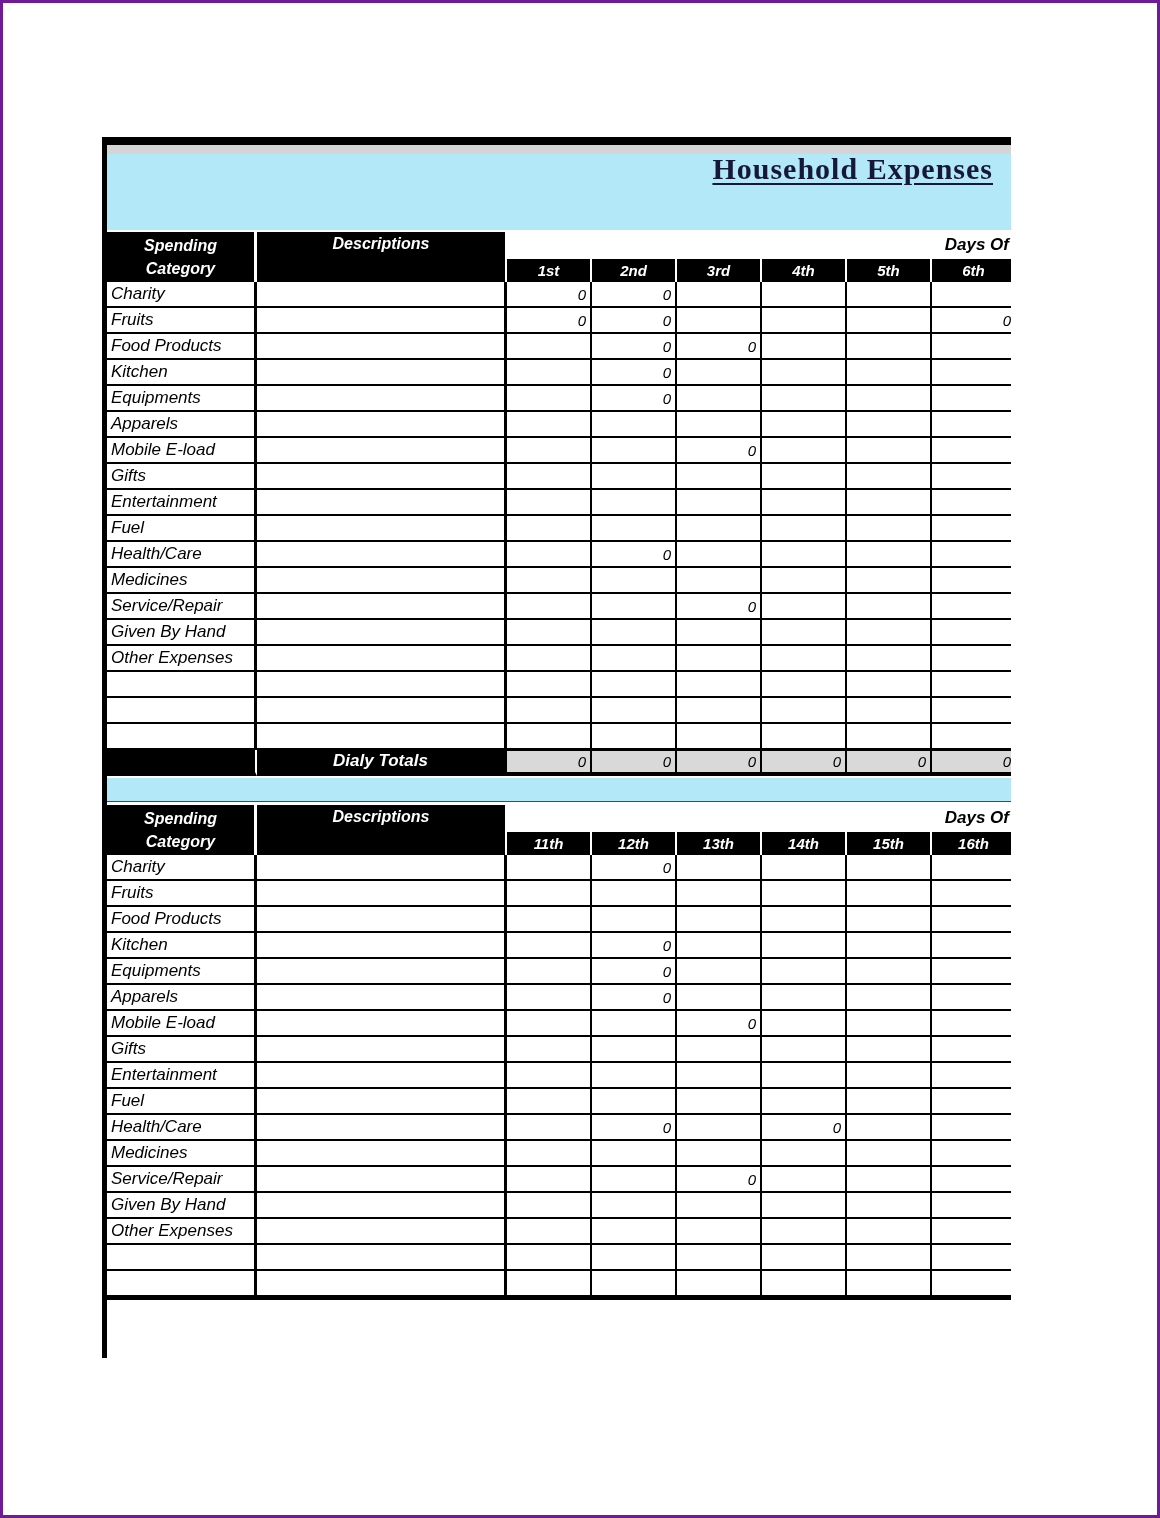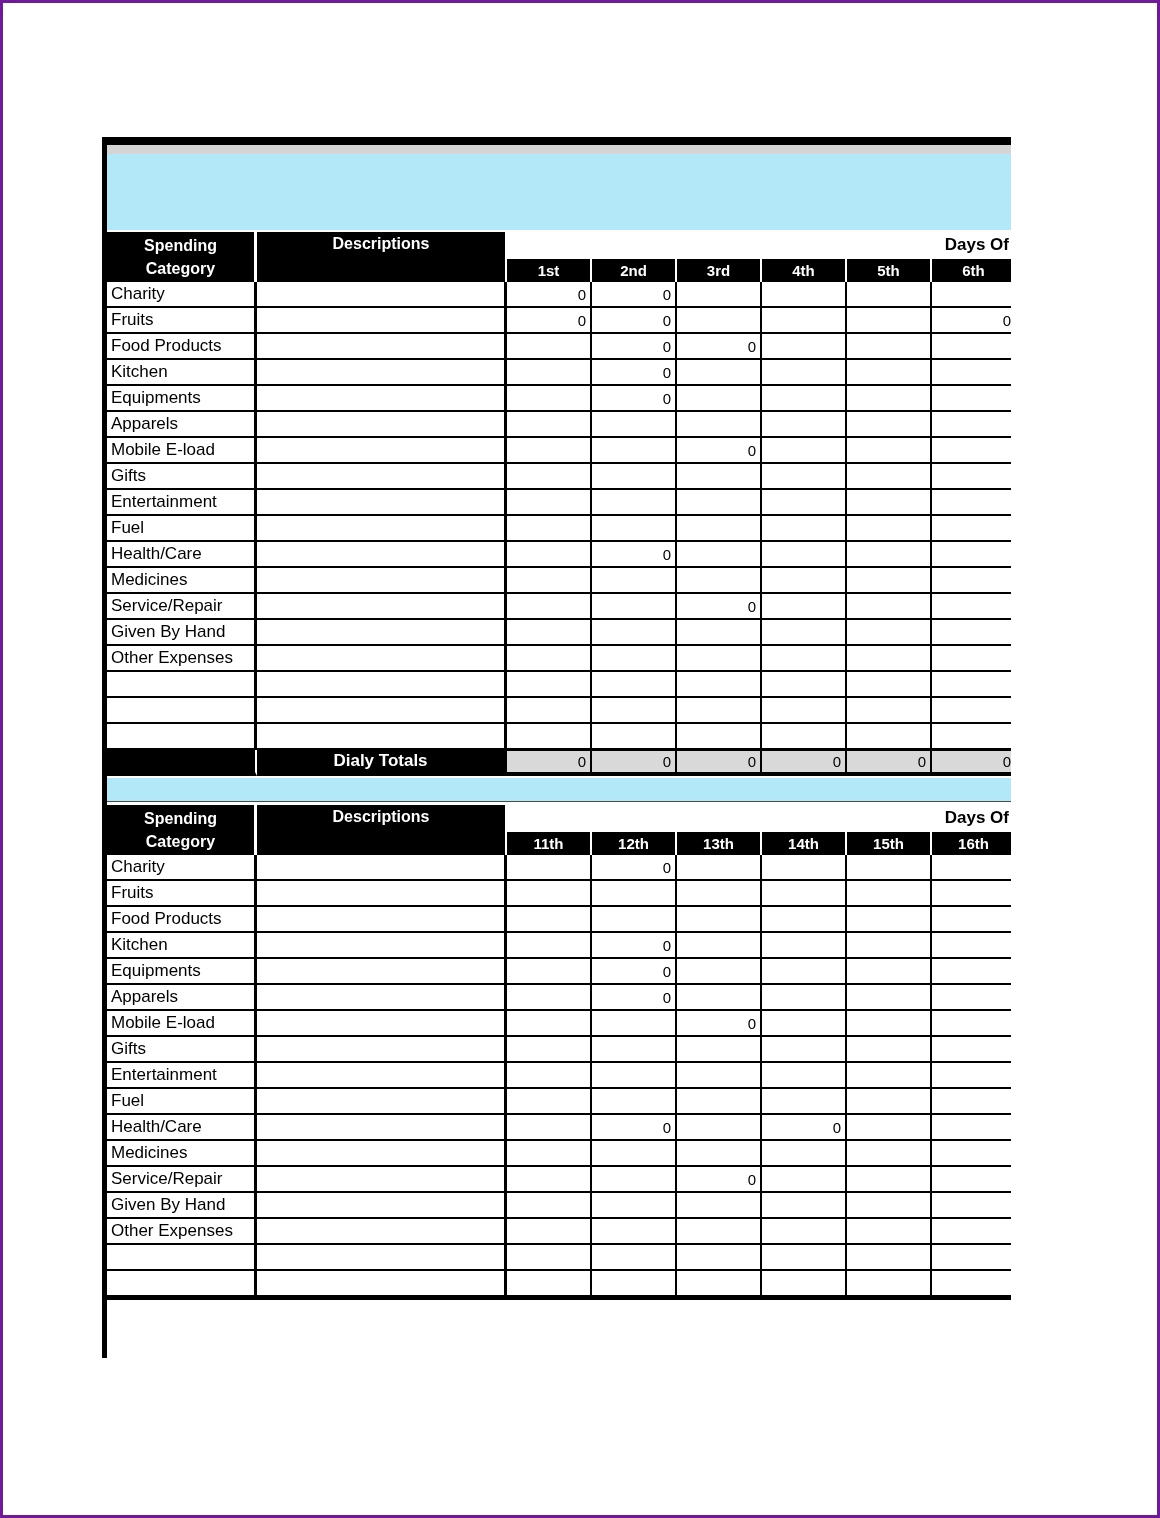--- a/index.html
+++ b/index.html
@@ -44,21 +44,21 @@
   .band-month{
     height:50px;background:var(--c-grayband);border-bottom:5px solid #000;
     box-sizing:border-box;text-align:right;padding-right:18px;
     font-family:"Liberation Serif", serif;font-weight:bold;font-size:42px;
     line-height:44px;color:#000;white-space:nowrap;letter-spacing:1px;
   }
   
   .sheet{
     display:grid;width:910px;
     grid-template-columns:150px 250px repeat(6,85px);
-    grid-template-rows:25px 25px;grid-auto-rows:26px;
+    grid-template-rows:25px 25px;grid-auto-rows:26px;font-style:italic;
   }
   .gap2{height:2px;}
   .hc{
     background:#000;color:#fff;font-weight:bold;display:flex;
     align-items:center;justify-content:center;box-sizing:border-box;
   }
   .hc.hcat{
     grid-area:1 / 1 / 3 / 2;border-right:3px solid #fff;
     font-size:16px;text-align:center;white-space:pre-line;line-height:23px;
   }
@@ -102,20 +102,21 @@
 </head>
 <body>
 
 <div class="page-frame"></div>
 
 <div class="document">
   <div class="doc-topbar"></div>
   <div class="strip-gray"></div>
 
   <div class="band-cyan">
+    <div class="doc-subtitle">Household Expenses</div>
   </div>
 
 
   <div class="gap2"></div>
 
   <div class="sheet" id="sheet1">
     <div class="hc hcat">Spending
 Category</div>
     <div class="hc hdesc">Descriptions</div>
     <div class="hc hdaysof">Days Of</div>

